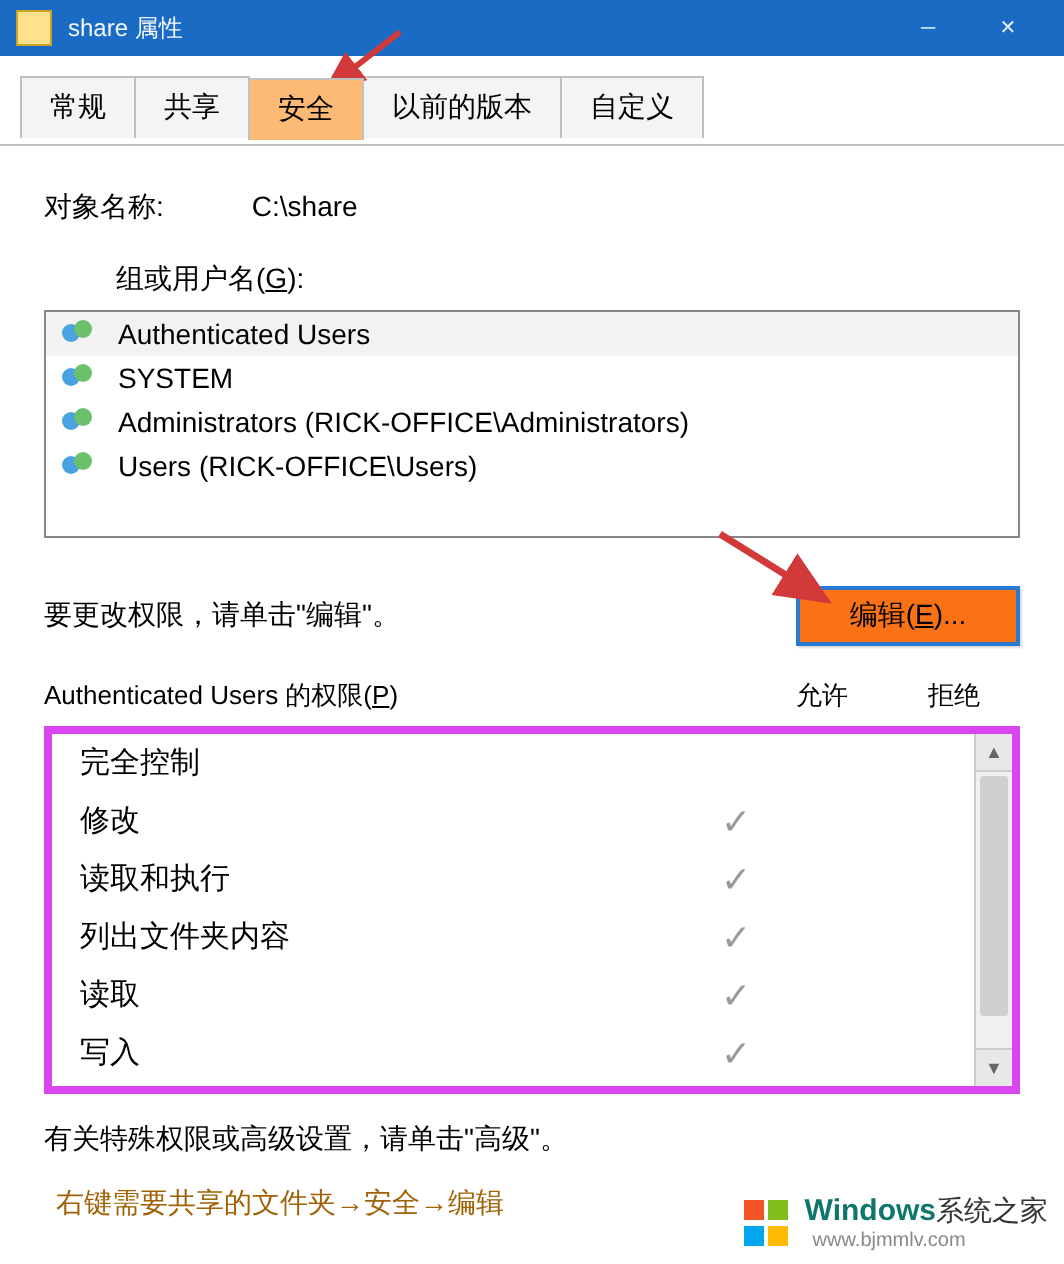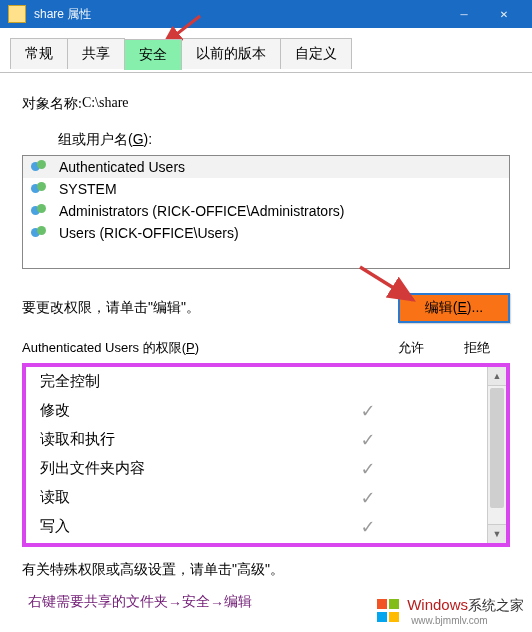--- a/index.html
+++ b/index.html
@@ -3,25 +3,25 @@
 <meta charset="utf-8">
 <style>
   html,body{margin:0;padding:0;font-family:"Microsoft YaHei","Segoe UI",Tahoma,sans-serif;font-size:13px;background:#fff;color:#000;}
   .window{width:532px;height:632px;position:relative;overflow:hidden;background:#fff;}
   .titlebar{height:28px;background:#1a6bc4;color:#fff;display:flex;align-items:center;padding:0 8px;font-size:12px;}
   .titlebar .icon{width:16px;height:16px;background:#ffe18b;border:1px solid #c9a227;margin-right:8px;}
   .titlebar .title{flex:1;opacity:.95;}
   .titlebar .winbtn{width:40px;text-align:center;font-family:Segoe UI Symbol;font-size:10px;opacity:.9;}
   .tabs{display:flex;align-items:flex-start;height:34px;margin-top:10px;padding-left:10px;border-bottom:1px solid #c0c0c0;}
   .tab{padding:6px 14px;border:1px solid #c0c0c0;border-bottom:none;background:#f4f4f4;margin-right:-1px;font-size:14px;cursor:pointer;}
-  .tab.active{background:#86efac;position:relative;top:1px;}
+  .tab.active{background:#fdba74;position:relative;top:1px;}
   .content{padding:14px 22px 0 22px;}
   .row{margin:6px 0;}
   .label{display:inline-block;}
-  .objname{display:flex;margin:8px 0 18px 0;font-size:14px;font-family:Liberation Serif, serif;}
+  .objname{display:flex;gap:44px;margin:8px 0 18px 0;font-size:14px;}
   .grouplabel{font-size:14px;margin-bottom:6px;margin-left:36px;}
   .grouplabel u{text-decoration:underline;}
   .listbox{border:1px solid #888;height:112px;overflow:hidden;background:#fff;}
   .listitem{display:flex;align-items:center;padding:3px 8px;gap:8px;font-size:14px;}
   .listitem.sel{background:#f2f2f2;}
   .usericon{width:20px;height:16px;display:inline-block;position:relative;flex-shrink:0;}
   .usericon::before{content:"";position:absolute;left:0;top:3px;width:9px;height:9px;border-radius:50%;background:#4aa3e0;}
   .usericon::after{content:"";position:absolute;left:6px;top:1px;width:9px;height:9px;border-radius:50%;background:#6bc06b;}
   .editrow{display:flex;align-items:center;justify-content:space-between;margin:24px 0 16px 0;}
   .editrow .txt{font-size:14px;}
@@ -33,29 +33,29 @@
   .permlist{flex:1;overflow:hidden;}
   .permrow{display:flex;align-items:center;padding:5px 14px;font-size:15px;}
   .permrow .name{flex:1;}
   .permrow .col{width:70px;text-align:center;color:#9a9a9a;font-size:18px;line-height:1;}
   .scrollbar{width:18px;background:#f0f0f0;border-left:1px solid #ccc;display:flex;flex-direction:column;align-items:center;}
   .scrollbtn{width:100%;height:18px;background:#e8e8e8;display:flex;align-items:center;justify-content:center;font-size:9px;color:#666;border-bottom:1px solid #ccc;}
   .scrollbtn.down{border-top:1px solid #ccc;border-bottom:none;margin-top:auto;}
   .thumb{width:14px;height:120px;background:#cfcfcf;margin-top:2px;border-radius:2px;}
   .advrow{display:flex;align-items:center;justify-content:space-between;margin:14px 0;}
   .advrow .txt{font-size:14px;}
-  .note{color:#701a75;font-size:14px;margin:6px 0 0 6px;}
+  .note{color:#a16207;font-size:14px;margin:6px 0 0 6px;}
   .watermark{position:absolute;right:8px;bottom:6px;display:flex;align-items:center;gap:6px;font-size:14px;color:#333;}
   .watermark .wlogo{display:flex;flex-wrap:wrap;width:24px;height:24px;gap:2px;}
   .watermark .wlogo span{width:10px;height:10px;}
   .wlogo .a{background:#f35426;}
   .wlogo .b{background:#82bd1a;}
   .wlogo .c{background:#05a6f0;}
   .wlogo .d{background:#ffbb00;}
-  .watermark .wt{color:#b91c1c;font-weight:normal;font-size:15px;}
+  .watermark .wt{color:#0f766e;font-weight:bold;font-size:15px;}
   .watermark .ws{font-size:10px;color:#888;margin-left:4px;display:block;}
   .arrow{position:absolute;pointer-events:none;}
   .arrow svg{overflow:visible;}
 </style>
 </head>
 <body>
 
 <div class="window">
 
   <div class="titlebar">

